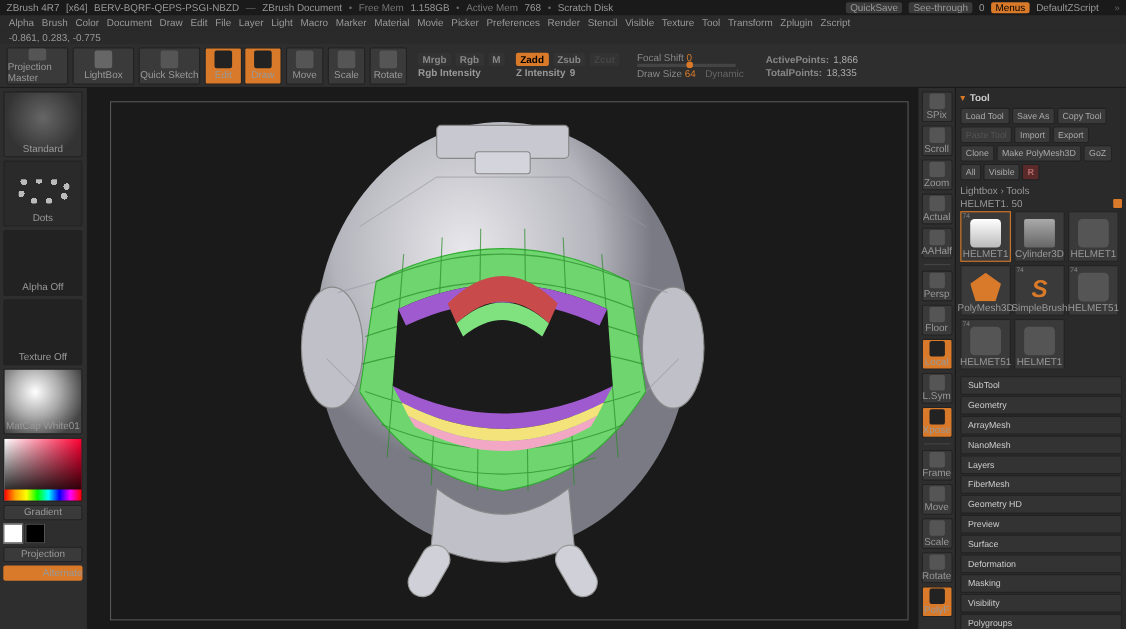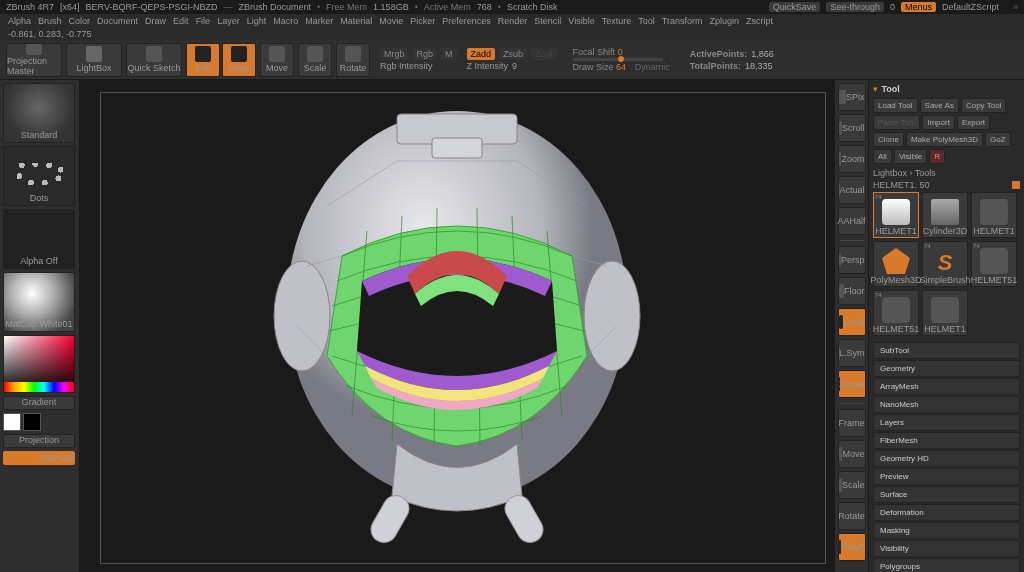--- a/index.html
+++ b/index.html
@@ -19,21 +19,21 @@
 .statusline { height: 12px; background: #2a2a2a; padding: 0 8px; font-size: 8px; color: #888; display: flex; align-items: center; }
 
 
 .toolbar { height: 40px; background: #2e2e2e; display: flex; align-items: center; padding: 2px 6px; gap: 4px; border-bottom: 1px solid #1a1a1a; }
 .tool-btn { background: #3a3a3a; border: 1px solid #222; width: 34px; height: 34px; display: flex; flex-direction: column; align-items: center; justify-content: center; border-radius: 2px; cursor: pointer; font-size: 7px; color: #aaa; }
 .tool-btn.wide { width: 56px; }
 .tool-btn.orange { background: #d87a2a; color: #000; }
 .tool-btn .ico { width: 16px; height: 16px; background: #555; border-radius: 2px; margin-bottom: 1px; }
 .tool-btn.orange .ico { background: #222; }
 .tool-pair { display: flex; gap: 2px; }
-.brush-opts { display: flex; flex-direction: column; gap: 1px; margin-left: 6px; }
+.brush-opts { display: flex; flex-direction: column; gap: 1px; margin-left: 6px; font-weight: bold; }
 .brush-opts .row { display: flex; gap: 4px; font-size: 8px; }
 .brush-opts .pill { padding: 1px 4px; background: #333; border-radius: 2px; cursor: pointer; color: #888; }
 .brush-opts .pill.active { background: #d87a2a; color: #000; }
 .slider-block { display: flex; flex-direction: column; gap: 1px; margin-left: 12px; font-size: 8px; }
 .slider-block .lbl { color: #888; }
 .slider-block .val { color: #d87a2a; }
 .slider-track { width: 90px; height: 3px; background: #444; border-radius: 2px; position: relative; }
 .slider-track .knob { position: absolute; width: 6px; height: 6px; background: #d87a2a; border-radius: 50%; top: -2px; }
 .stats-block { margin-left: 16px; font-size: 8px; display: flex; flex-direction: column; gap: 2px; }
 .stats-block .row { display: flex; gap: 4px; }
@@ -68,21 +68,21 @@
 .grad-row .chip { width: 18px; height: 18px; border: 1px solid #555; cursor:pointer; }
 .alt-btn { background: #d87a2a; color: #000; width: 72px; height: 14px; display: flex; align-items: center; justify-content: flex-end; font-size: 7px; border-radius: 2px; cursor: pointer; }
 
 
 .viewport { flex: 1; background: #1a1a1a; position: relative; overflow: hidden; }
 .canvas-frame { position: absolute; left: 20px; top: 12px; right: 8px; bottom: 8px; border: 1px solid #555; }
 .helmet { position: absolute; left: 50%; top: 50%; transform: translate(-50%, -50%); }
 
 
 .rightstrip { width: 34px; background: #2e2e2e; border-left: 1px solid #1a1a1a; display: flex; flex-direction: column; gap: 3px; padding: 3px 2px; align-items: center; }
-.strip-btn { width: 28px; height: 28px; background: #3a3a3a; border: 1px solid #222; border-radius: 2px; display: flex; flex-direction: row; align-items: center; justify-content: center; font-size: 6px; color: #888; cursor: pointer; }
+.strip-btn { width: 28px; height: 28px; background: #3a3a3a; border: 1px solid #222; border-radius: 2px; display: flex; flex-direction: column; align-items: center; justify-content: center; font-size: 6px; color: #888; cursor: pointer; }
 .strip-btn.orange { background: #d87a2a; color: #000; }
 .strip-btn .ico { width: 14px; height: 14px; background: #555; border-radius: 2px; }
 .strip-btn.orange .ico { background: #222; }
 .strip-sep { width: 24px; height: 1px; background: #444; margin: 2px 0; }
 
 
 .toolpanel { width: 156px; background: #2a2a2a; border-left: 1px solid #1a1a1a; padding: 4px; overflow: hidden; }
 .toolpanel .panel-head { display: flex; align-items: center; gap: 4px; margin-bottom: 4px; }
 .toolpanel .panel-head .tri { color: #d87a2a; }
 .toolpanel .panel-head .title { color: #ccc; font-weight: bold; }
@@ -245,20 +245,23 @@
   <div class="leftpanel">
     <div class="swatch brush">
         <span>Standard</span>
       </div>
     <div class="swatch dots">
         <span>Dots</span>
       </div>
     <div class="swatch dark">
         <span>Alpha Off</span>
       </div>
+    <div class="swatch dark">
+        <span>Texture Off</span>
+      </div>
     <div class="swatch sphere">
         <span>MatCap White01</span>
       </div>
     <div class="colorpick">
       <div class="sat"></div>
         <div class="hue"></div>
     </div>
     <div class="swatch small">
         <span>Gradient</span>
       </div>

